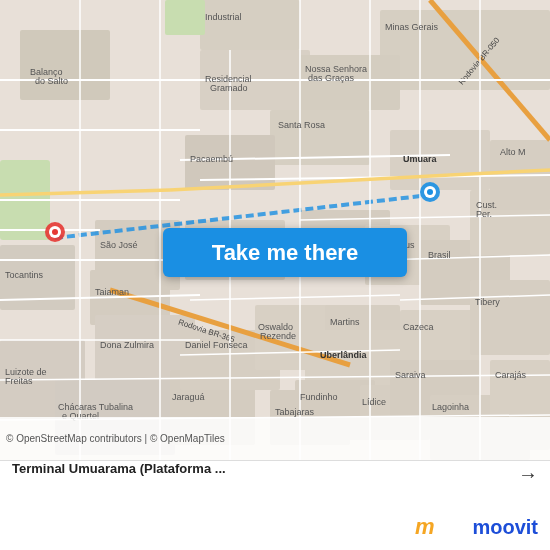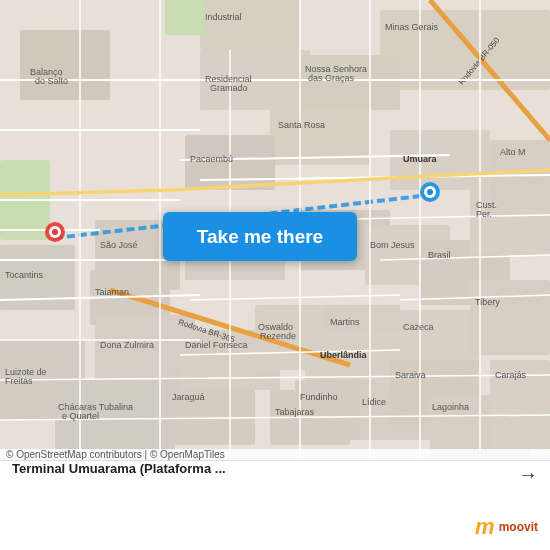--- a/index.html
+++ b/index.html
@@ -32,48 +32,48 @@
     #map-svg {
       width: 100%;
       height: 100%;
       position: absolute;
       top: 0; left: 0;
     }
 
     
     #take-me-there-btn {
       position: absolute;
-      top: 212px;
+      top: 228px;
       left: 163px;
-      width: 194px;
+      width: 244px;
       height: 49px;
       background: #1a8fe3;
       color: white;
       border: none;
       border-radius: 6px;
-      font-size: 19px;
+      font-size: 22px;
       font-weight: bold;
       cursor: pointer;
       display: flex;
       align-items: center;
       justify-content: center;
       box-shadow: 0 2px 8px rgba(0,0,0,0.3);
       z-index: 10;
     }
 
     
     #attribution {
       position: absolute;
       bottom: 0;
       left: 0;
       width: 100%;
       background: rgba(255,255,255,0.85);
       font-size: 10px;
       color: #555;
-      padding: 0 6px;
+      padding: 16px 6px;
       z-index: 5;
     }
 
     
     #bottom-bar {
       width: 550px;
       height: 90px;
       background: white;
       display: flex;
       align-items: flex-start;
@@ -115,23 +115,24 @@
     }
 
     .moovit-m {
       font-size: 22px;
       font-weight: 900;
       color: #f5a623;
       font-style: italic;
     }
 
     .moovit-text {
-      font-size: 12px;
+      font-size: 20px;
       font-weight: bold;
-      color: #c2410c;
+      color: #1d4ed8;
+      margin-left: 34px;
     }
     .label { font-size: 9px; fill: #555; font-family: Arial, sans-serif; }
     .label-bold { font-size: 9px; fill: #333; font-family: Arial, sans-serif; font-weight: bold; }
     .road-label { font-size: 8px; fill: #444; font-family: Arial, sans-serif; }
   </style>
 </head>
 <body>
 
 <div id="app">
 

